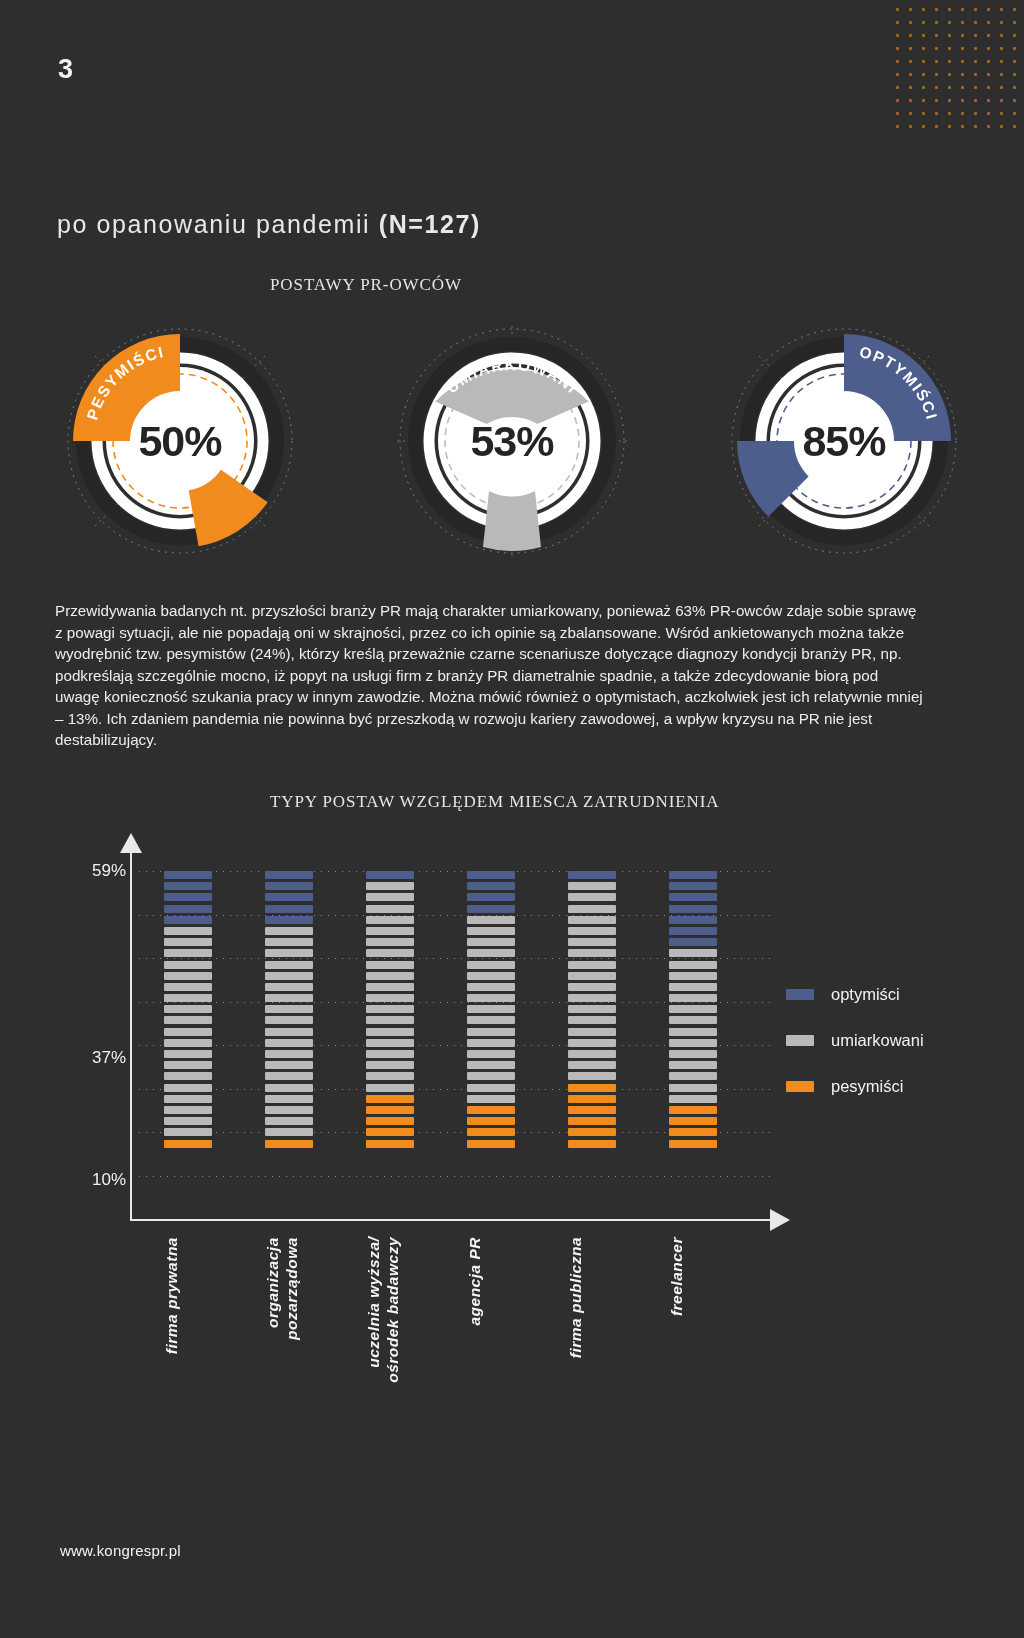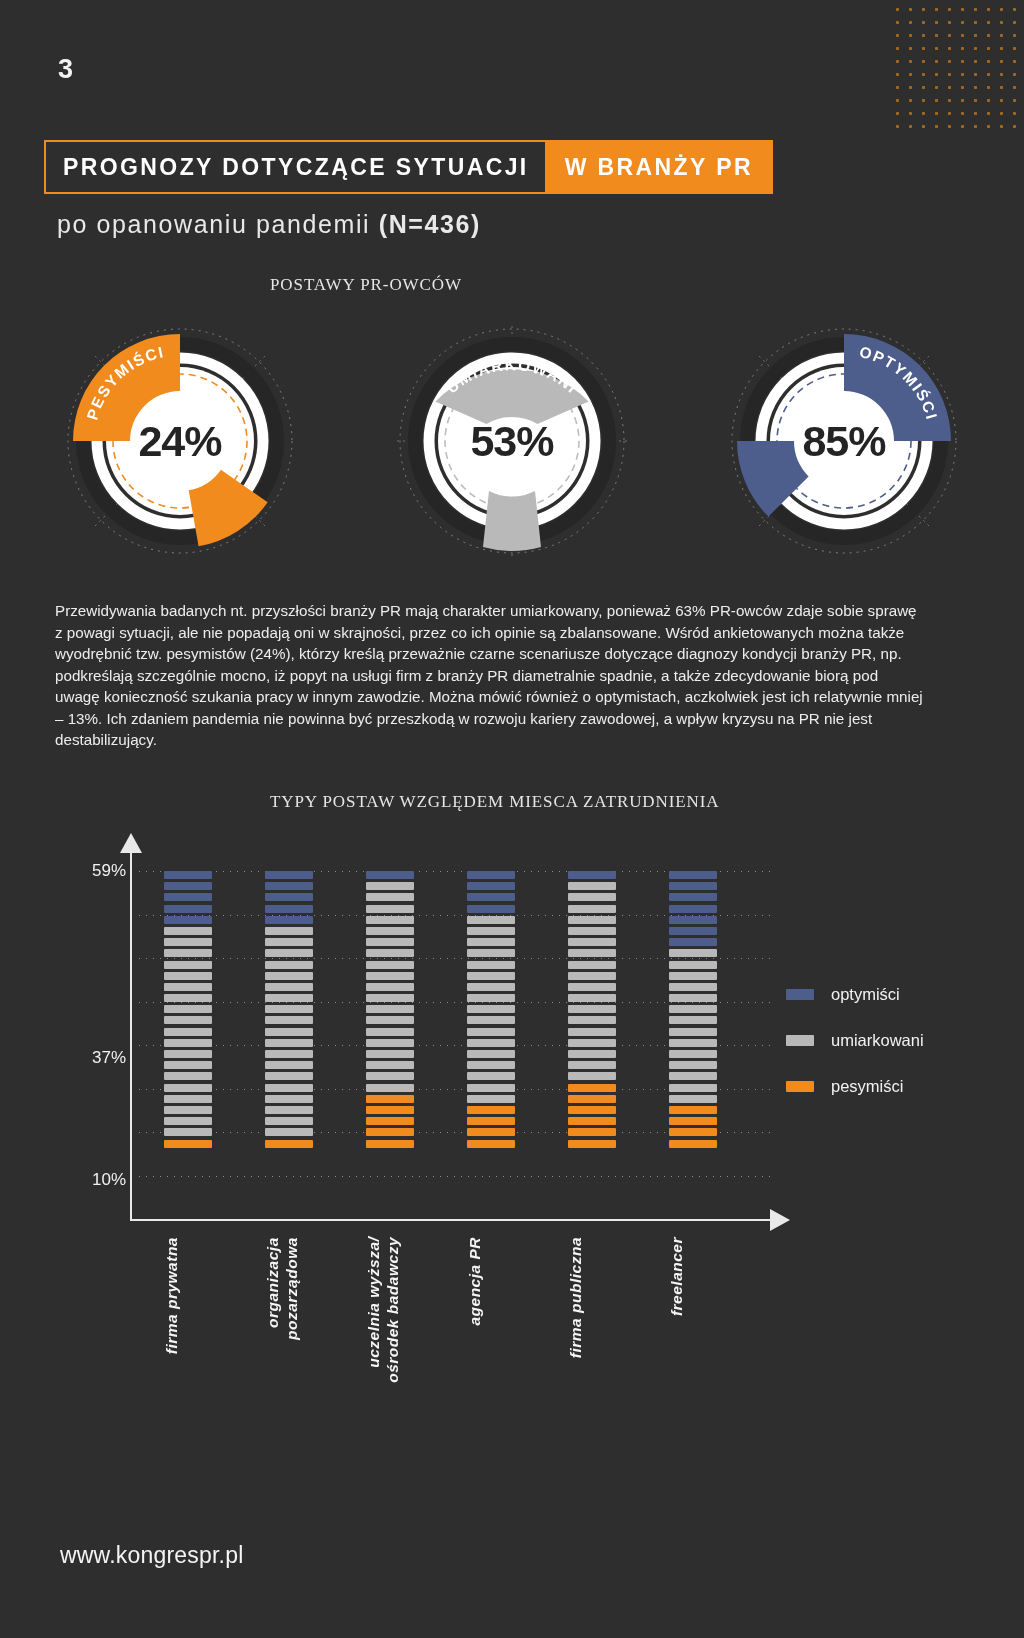--- a/index.html
+++ b/index.html
@@ -134,43 +134,35 @@
     position: absolute; left: 0; top: 1477px; width: 1024px; height: 2px;
     background-image: radial-gradient(#b4762a 1.1px, transparent 1.2px);
     background-size: 9px 2px; background-repeat: repeat-x;
   }
   .foot1 {
     position: absolute; left: 60px; top: 1513px;
     font-size: 18.5px; font-style: italic; font-weight: 700; color: #f4f4f4; letter-spacing: .2px;
   }
   .foot2 {
     position: absolute; left: 60px; top: 1542px;
-    font-size: 23px; color: #f4f4f4; letter-spacing: .2px;
+    font-size: 15px; color: #f4f4f4; letter-spacing: .2px;
   }
 </style>
 </head>
 <body>
 
 <div id="page">
 
   <div class="dotgrid"></div>
 
   <div class="slide-num">3</div>
 
 
-  <div class="titlebar">
-    <div class="part1">
-      <span>PROGNOZY DOTYCZĄCE SYTUACJI</span>
-    </div>
-    <div class="part2">
-      <span>W BRANŻY PR</span>
-    </div>
-  </div>
-
-  <div class="subtitle"><span>po opanowaniu pandemii </span><b>(N=436)</b></div>
+
+  <div class="subtitle"><span>po opanowaniu pandemii </span><b>(N=127)</b></div>
 
   <div class="sec" style="top:274px">
     <div class="rule" style="width:248px"></div>
     <div class="lbl">POSTAWY PR-OWCÓW</div>
   </div>
 
   <div class="donuts">
 
     <div class="donut" style="left:57px; top:0">
       <svg width="246" height="246" viewBox="0 0 246 246">
@@ -195,21 +187,21 @@
 
         <circle cx="123" cy="123" r="67" fill="none" stroke="#f28b1e" stroke-width="1.6" stroke-dasharray="7 5"></circle>
 
         <path d="M 123 16 A 107 107 0 0 0 16 123 L 73 123 A 50 50 0 0 1 123 73 Z" fill="#f28b1e"></path>
 
         <path d="M 198.6 198.6 A 107 107 0 0 0 230 123 L 173 123 A 50 50 0 0 1 158.4 158.4 Z" fill="#f28b1e" transform="rotate(35 123 123)"></path>
         <text class="arc-label">
           <textPath href="#arcP" startOffset="52%" text-anchor="middle">PESYMIŚCI</textPath>
         </text>
       </svg>
-      <div class="pct">24%</div>
+      <div class="pct">50%</div>
     </div>
 
     <div class="donut" style="left:389px; top:0">
       <svg width="246" height="246" viewBox="0 0 246 246">
         <defs>
           <path id="arcU" d="M 52 90 A 85.5 85.5 0 0 1 194 90" fill="none"></path>
         </defs>
         <circle cx="123" cy="123" r="112" fill="none" stroke="#9a9a9a" stroke-width="1" stroke-dasharray="2 5" opacity=".75"></circle>
         <g stroke="#8d8d8d" stroke-width="1" stroke-dasharray="2 4" opacity=".7">
           <line x1="123" y1="8" x2="123" y2="30"></line>

